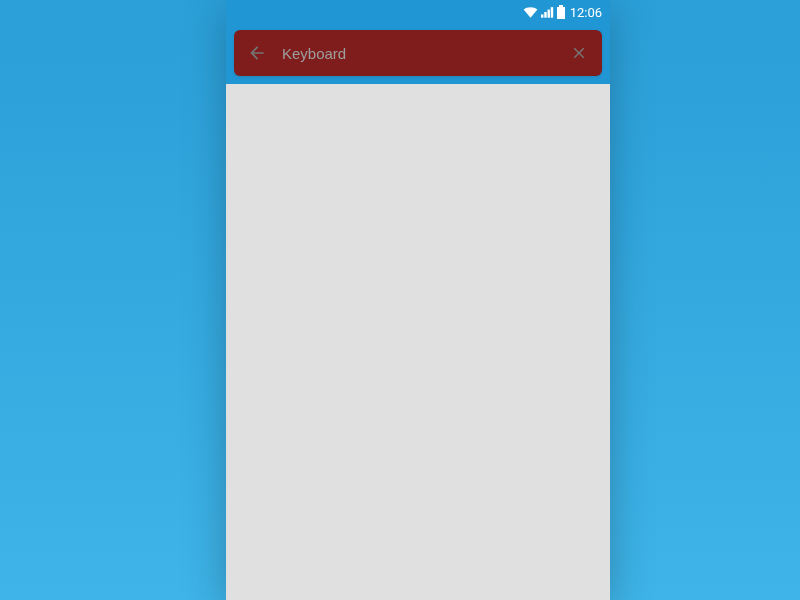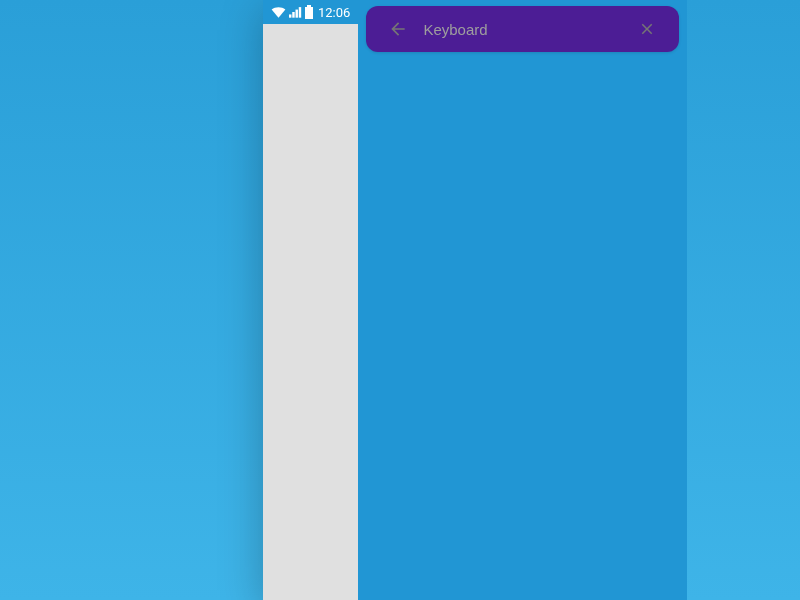--- a/index.html
+++ b/index.html
@@ -6,26 +6,26 @@
     body {
       width: 800px;
       height: 600px;
       background: linear-gradient(to bottom, #2a9fd8 0%, #3eb4e8 100%);
       font-family: -apple-system, Roboto, "Helvetica Neue", Arial, sans-serif;
       overflow: hidden;
       display: flex;
       justify-content: center;
     }
     .phone-frame {
-      width: 310px;
+      width: 384px;
       margin-top: 0;
       background: #e0e0e0;
       box-shadow: 0 10px 40px rgba(0,0,0,0.25);
       display: flex;
-      flex-direction: row;
+      flex-direction: column;
       margin-left: 36px;
     }
     .status-bar {
       height: 24px;
       background: #2196d4;
       display: flex;
       justify-content: flex-end;
       align-items: center;
       padding: 0 8px;
       gap: 3px;
@@ -35,26 +35,26 @@
     .status-time {
       font-weight: 400;
       margin-left: 2px;
     }
     .ic { display: inline-flex; align-items: center; justify-content: center; }
     .search-bar-wrap {
       background: #2196d4;
       padding: 6px 8px 8px 8px;
     }
     .search-bar {
-      background: #4c1d95;
-      border-radius: 12px;
+      background: #7f1d1d;
+      border-radius: 6px;
       height: 46px;
       display: flex;
       align-items: center;
-      padding: 0 21px;
+      padding: 0 12px;
       box-shadow: 0 1px 3px rgba(0,0,0,0.12);
     }
     .back-btn, .close-btn {
       width: 22px;
       height: 22px;
       display: flex;
       align-items: center;
       justify-content: center;
       cursor: pointer;
       color: #757575;

